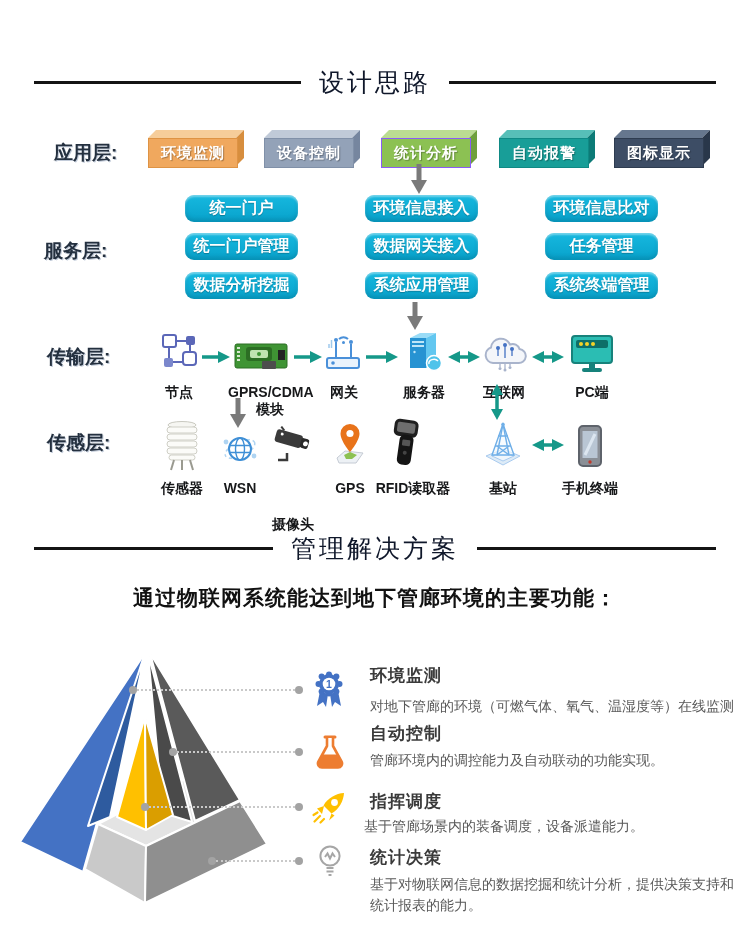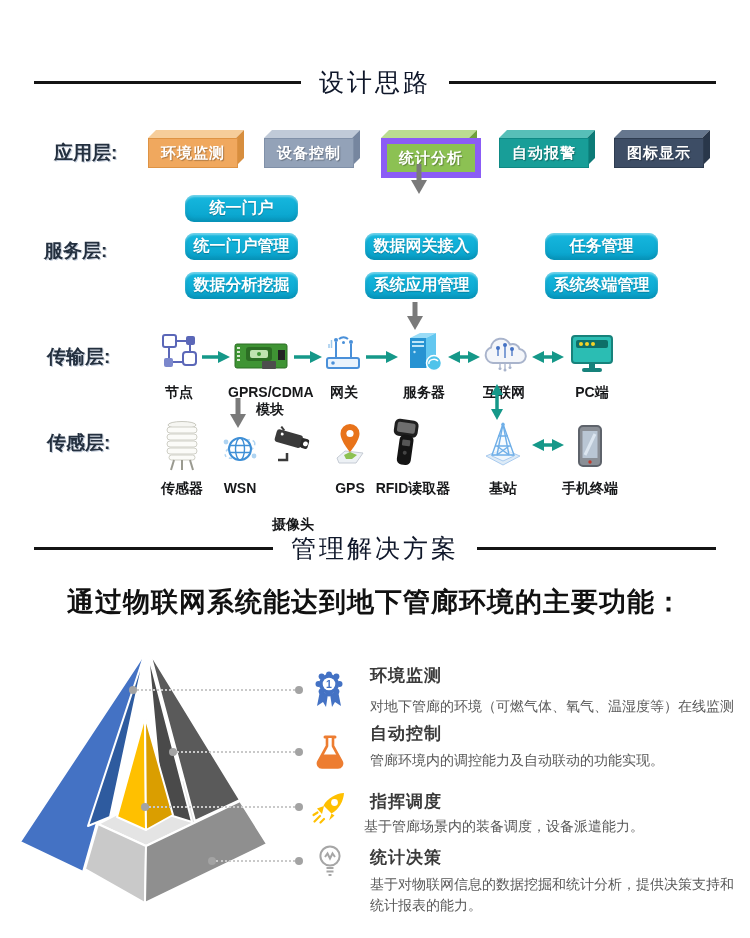--- a/index.html
+++ b/index.html
@@ -16,41 +16,41 @@
   
   .box3d{position:absolute;width:88px;height:36px;}
   .box3d .face{position:absolute;left:0;top:8px;width:88px;height:28px;display:flex;align-items:center;justify-content:center;
                color:#fff;font-weight:bold;font-size:15px;letter-spacing:1px;text-shadow:1px 1px 1px rgba(0,0,0,.3);}
   .box3d .topf{position:absolute;left:4px;top:0;width:88px;height:8px;transform:skewX(-45deg);}
   .box3d .sidef{position:absolute;left:88px;top:4px;width:8px;height:28px;transform:skewY(-45deg);}
   .b-orange .face{background:#F0A85E;border:1px solid #DE9344;}
   .b-orange .topf{background:#F6CD9A;} .b-orange .sidef{background:#D78E3E;}
   .b-slate .face{background:#93A2B8;border:1px solid #8090A8;}
   .b-slate .topf{background:#C0CAD8;} .b-slate .sidef{background:#76869F;}
-  .b-green .face{background:#8CC153;border:6px solid #8b5cf6;}
+  .b-green .face{background:#8CC153;border:1px solid #8b5cf6;}
   .b-green .topf{background:#BBDC92;} .b-green .sidef{background:#6FA03C;}
   .b-teal .face{background:#189E98;border:1px solid #0F8A85;}
   .b-teal .topf{background:#57BFB8;} .b-teal .sidef{background:#0C7B77;}
   .b-navy .face{background:#3D4D65;border:1px solid #2E3C50;}
   .b-navy .topf{background:#66778E;} .b-navy .sidef{background:#29374A;}
   
   .svc{position:absolute;width:113px;height:27px;border-radius:9px;
        background:linear-gradient(#16B8DF,#08A2CB);
        box-shadow:inset 0 2px 2px rgba(255,255,255,.4),inset 0 -3px 4px rgba(0,60,80,.18);
        color:#fff;font-weight:bold;font-size:16px;display:flex;align-items:center;justify-content:center;
        text-shadow:0 1px 1px rgba(0,0,0,.25);white-space:nowrap;}
   
   .nlabel{position:absolute;font-size:14px;font-weight:600;color:#17181a;text-align:center;line-height:17px;}
   
   .leader{position:absolute;height:0;border-top:2px dotted #C9C9C9;}
   .ldot{position:absolute;width:8px;height:8px;border-radius:50%;background:#A3A3A3;}
   
   .f-title{position:absolute;font-size:17px;font-weight:bold;color:#3A3A3A;letter-spacing:1px;}
   .f-desc{position:absolute;font-size:14px;color:#595959;width:372px;line-height:21px;}
-  .subtitle{position:absolute;left:0;width:750px;text-align:center;font-size:27px;font-weight:600;color:#111;letter-spacing:1px;}
+  .subtitle{position:absolute;left:0;width:750px;text-align:center;font-size:21px;font-weight:600;color:#111;letter-spacing:1px;}
 </style>
 </head>
 <body>
 
 <div class="page">
 
   <div class="sec-title" style="top:62px;height:40px;">
     <div class="line"></div>
     <div class="txt">设计思路</div>
     <div class="line"></div>
@@ -94,27 +94,33 @@
   <div class="svc" style="left:185px;top:195px;">
       <span>统一门户</span>
     </div>
   <div class="svc" style="left:185px;top:233px;">
       <span>统一门户管理</span>
     </div>
   <div class="svc" style="left:185px;top:272px;">
       <span>数据分析挖掘</span>
     </div>
 
+  <div class="svc" style="left:365px;top:195px;">
+      <span>环境信息接入</span>
+    </div>
   <div class="svc" style="left:365px;top:233px;">
       <span>数据网关接入</span>
     </div>
   <div class="svc" style="left:365px;top:272px;">
       <span>系统应用管理</span>
     </div>
 
+  <div class="svc" style="left:545px;top:195px;">
+      <span>环境信息比对</span>
+    </div>
   <div class="svc" style="left:545px;top:233px;">
       <span>任务管理</span>
     </div>
   <div class="svc" style="left:545px;top:272px;">
       <span>系统终端管理</span>
     </div>
 
   <svg class="abs" style="left:406px;top:302px;" width="18" height="28">
     <line x1="9" y1="0" x2="9" y2="16" stroke="#7A7A7A" stroke-width="5"></line>
     <polygon points="1,14 17,14 9,28" fill="#7A7A7A"></polygon>

